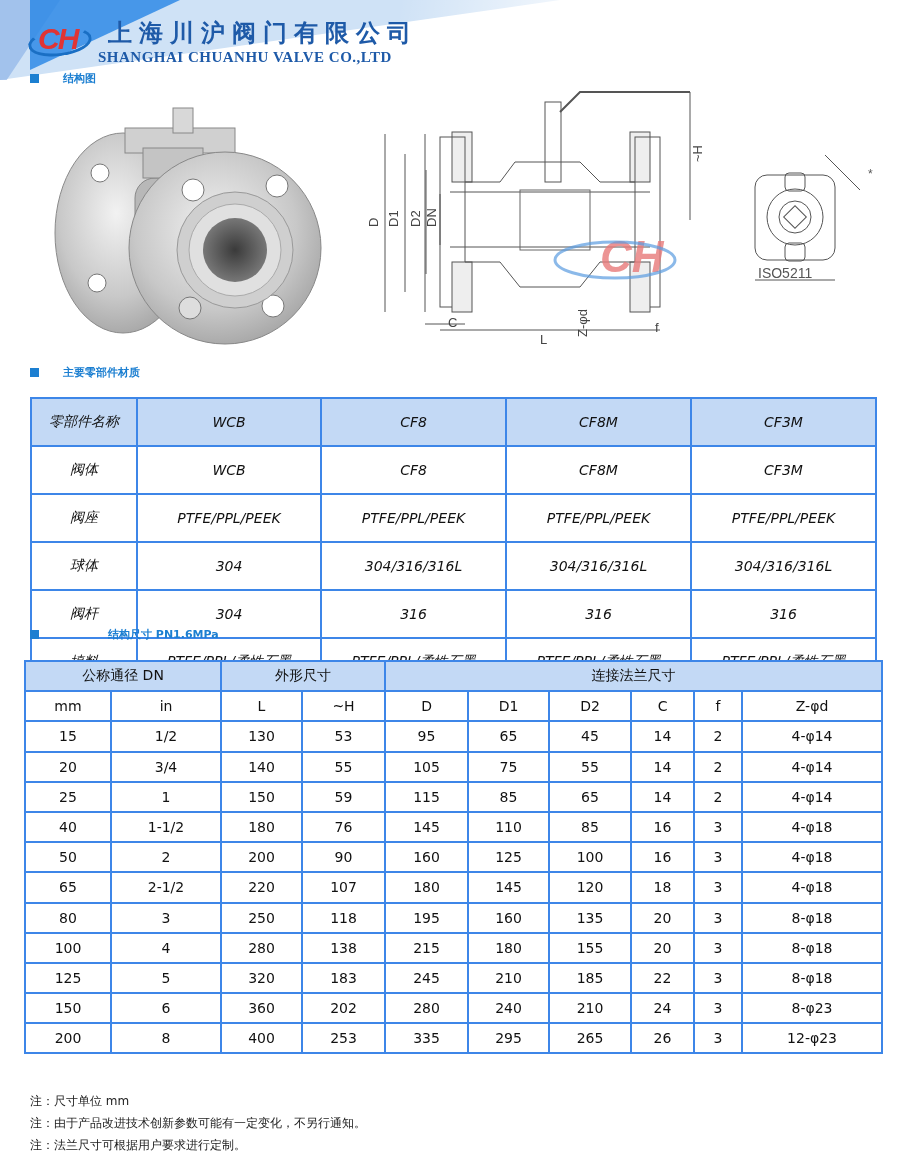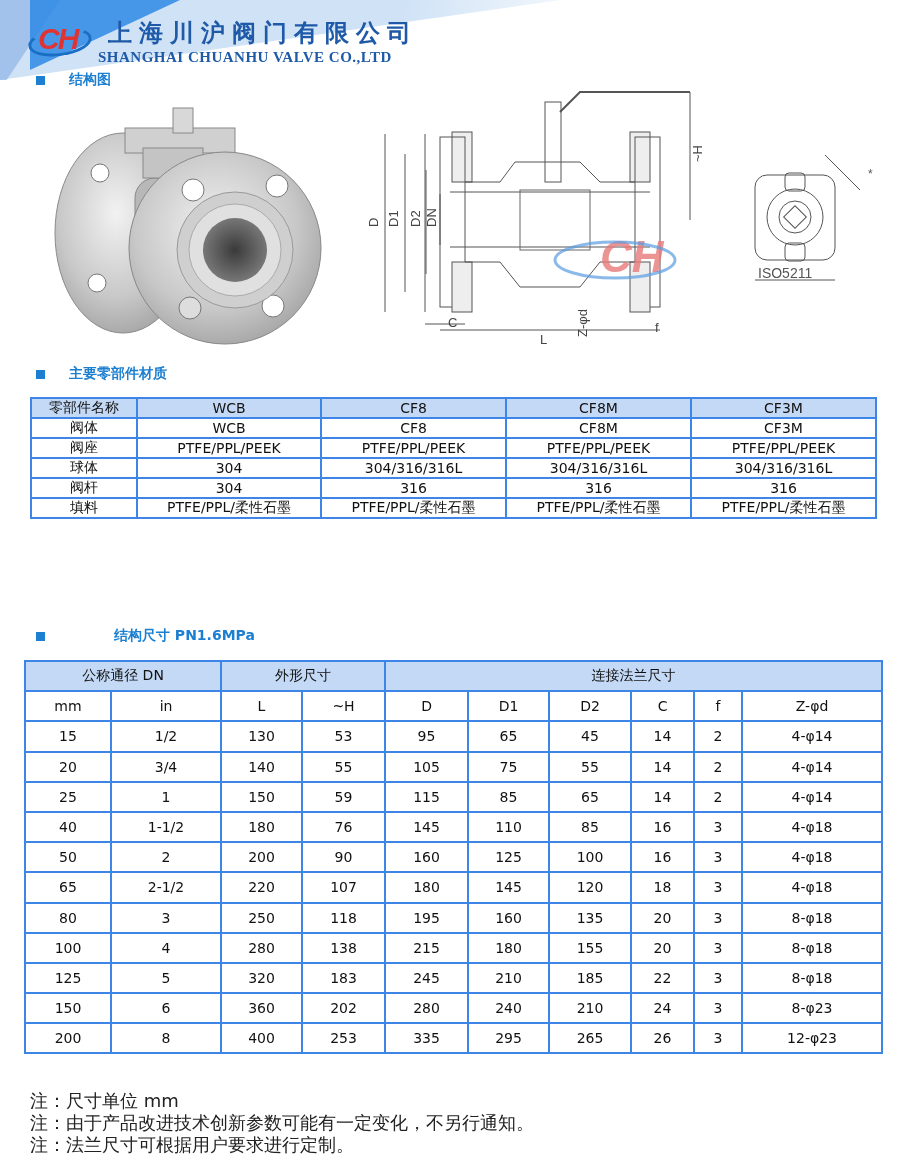--- a/index.html
+++ b/index.html
@@ -7,33 +7,33 @@
   .banner { position: absolute; left: 0; top: 0; width: 900px; height: 80px; overflow: hidden; }
   .banner .tri1 { position: absolute; left: 0; top: 0; width: 0; height: 0; border-top: 80px solid #cfe2f6; border-right: 560px solid transparent; }
   .banner .tri2 { position: absolute; left: 30px; top: 0; width: 0; height: 0; border-top: 70px solid #2f8ae6; border-right: 150px solid transparent; opacity: .85; }
   .banner .tri3 { position: absolute; left: 0; top: 0; width: 0; height: 0; border-top: 90px solid #8fb5e8; border-right: 60px solid transparent; opacity: .7; }
   .banner .fade { position: absolute; right: 0; top: 0; width: 500px; height: 80px; background: linear-gradient(100deg, rgba(255,255,255,0) 0%, rgba(255,255,255,.9) 40%, #fff 100%); }
   .logo { position: absolute; left: 28px; top: 20px; width: 70px; height: 42px; }
   .logo .ring { position: absolute; left: 0; top: 8px; width: 64px; height: 28px; border: 3px solid #1a6fc4; border-radius: 50%; border-top-color: transparent; transform: rotate(-8deg); }
   .logo .letters { position: absolute; left: 10px; top: 2px; font: italic bold 30px "Liberation Sans", sans-serif; color: #e03434; letter-spacing: -2px; }
   .company-cn { position: absolute; left: 108px; top: 17px; font: bold 24px "DejaVu Serif", serif; color: #1e5aa8; letter-spacing: 7px; }
   .company-en { position: absolute; left: 98px; top: 49px; font: 15px "Liberation Serif", serif; color: #1e5aa8; letter-spacing: .5px; font-weight: bold; }
-  .sec-title { position: absolute; left: 36px; font-size: 14px; font-weight: bold; color: #1c7fd1; display: flex; align-items: center; }
+  .sec-title { position: absolute; left: 30px; font-size: 11px; font-weight: bold; color: #1c7fd1; display: flex; align-items: center; }
   .sec-title .sq { width: 9px; height: 9px; background: #1c7fd1; margin-right: 24px; display: inline-block; }
   .photo { position: absolute; left: 45px; top: 98px; width: 280px; height: 250px; }
   .drawing { position: absolute; left: 350px; top: 82px; width: 400px; height: 278px; }
   .topview { position: absolute; left: 740px; top: 140px; width: 160px; height: 160px; }
   table { border-collapse: collapse; position: absolute; table-layout: fixed; }
   td, th { border: 2px solid #3d86e8; text-align: center; font-size: 14px; font-weight: normal; color: #111; padding: 0; }
   .t1 { left: 30px; top: 397px; width: 845px; }
-  .t1 td, .t1 th { height: 20px; }
+  .t1 td, .t1 th { height: 48px; font-style: italic; }
   .t2 { left: 24px; top: 660px; width: 857px; padding-left: 13px; }
   .t2 td, .t2 th { height: 30.2px; }
   .hdr { background: #c3d9f5; }
-  .notes { position: absolute; left: 30px; top: 1090px; font-size: 18px; color: #222; line-height: 22px; }
+  .notes { position: absolute; left: 30px; top: 1090px; font-size: 12px; color: #222; line-height: 22px; }
 </style>
 </head>
 <body>
 
 <div class="banner">
   <div class="tri1"></div>
   <div class="tri3"></div>
   <div class="tri2"></div>
   <div class="fade"></div>
 </div>

